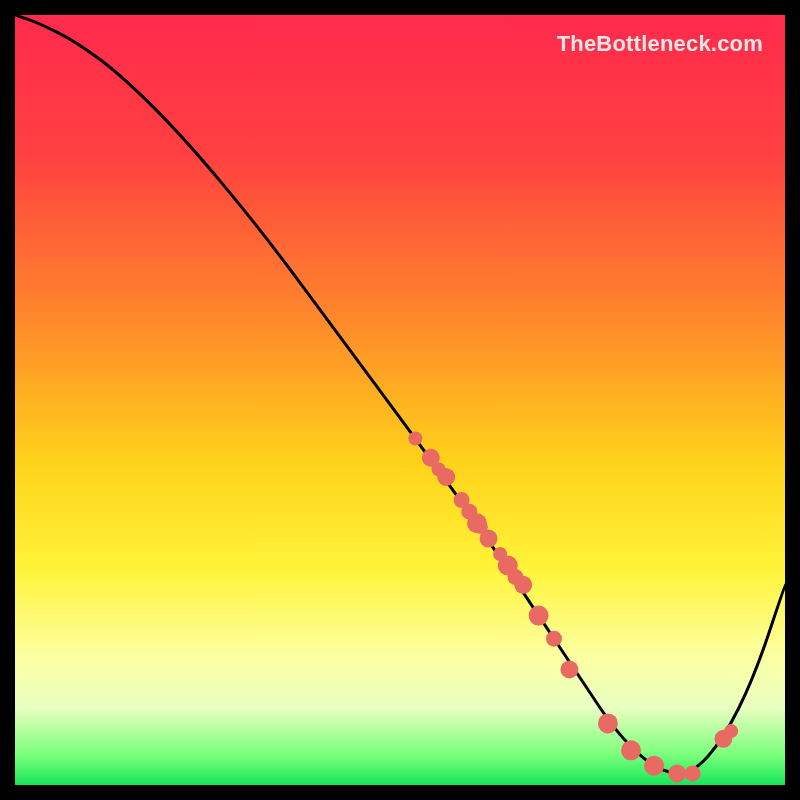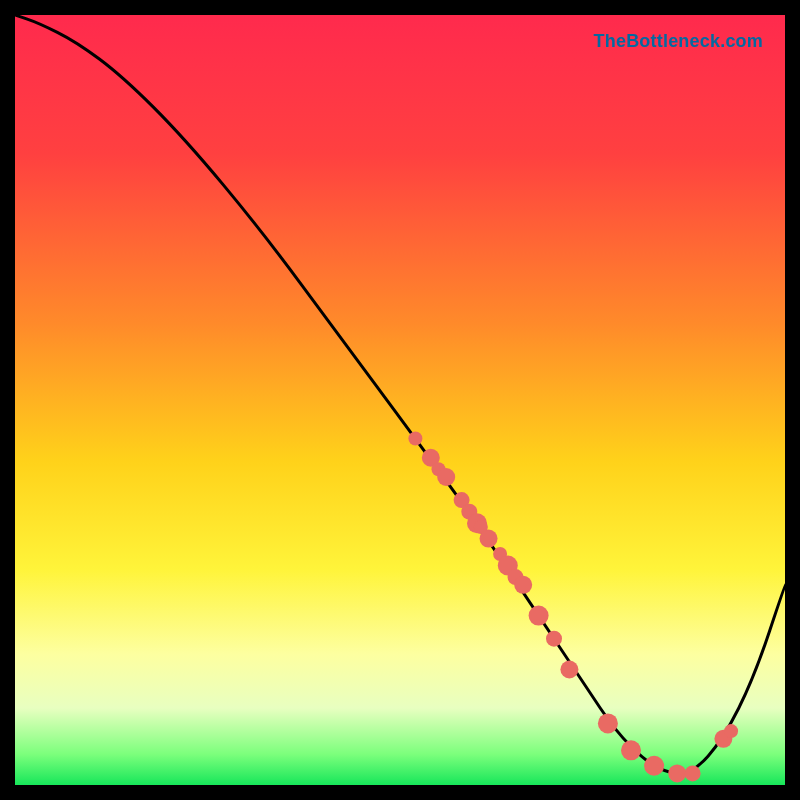--- a/index.html
+++ b/index.html
@@ -22,22 +22,22 @@
     left: 15px;
     top: 15px;
     width: 770px;
     height: 770px;
     overflow: hidden;
   }
   .watermark {
     position: absolute;
     top: 16px;
     right: 22px;
-    color: #0369a1;
-    font-size: 18px;
+    color: #e5e5e5;
+    font-size: 22px;
     font-weight: 600;
     letter-spacing: 0.2px;
     z-index: 4;
   }
   svg.gradient {
     position: absolute;
     left: 0; top: 0;
     width: 770px;
     height: 770px;
     z-index: 1;

